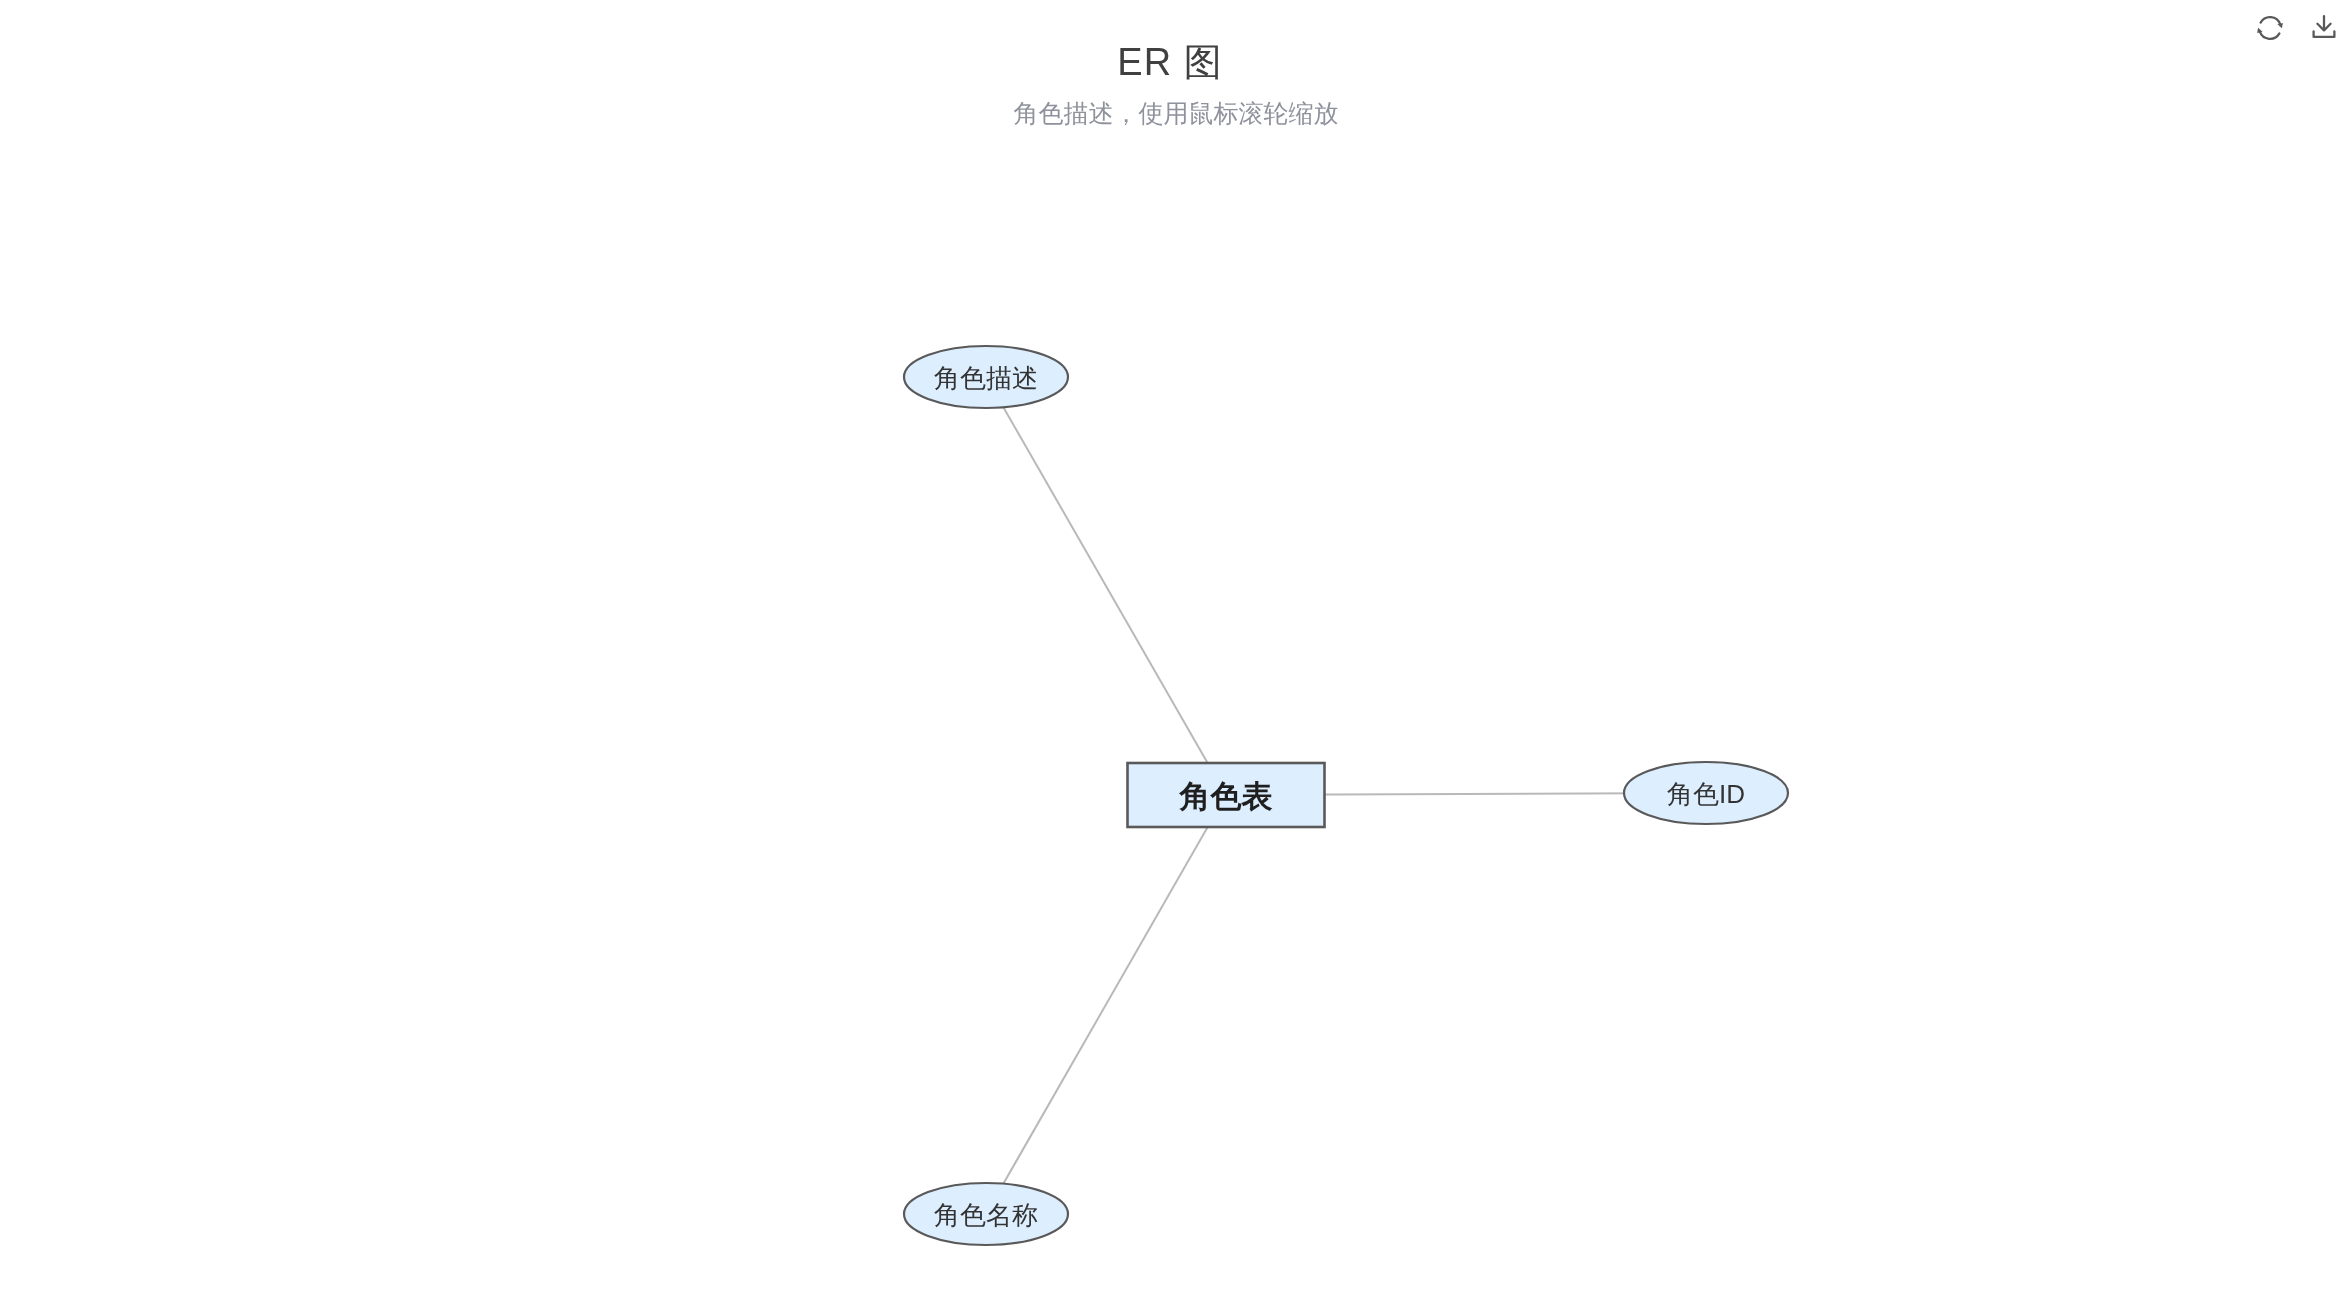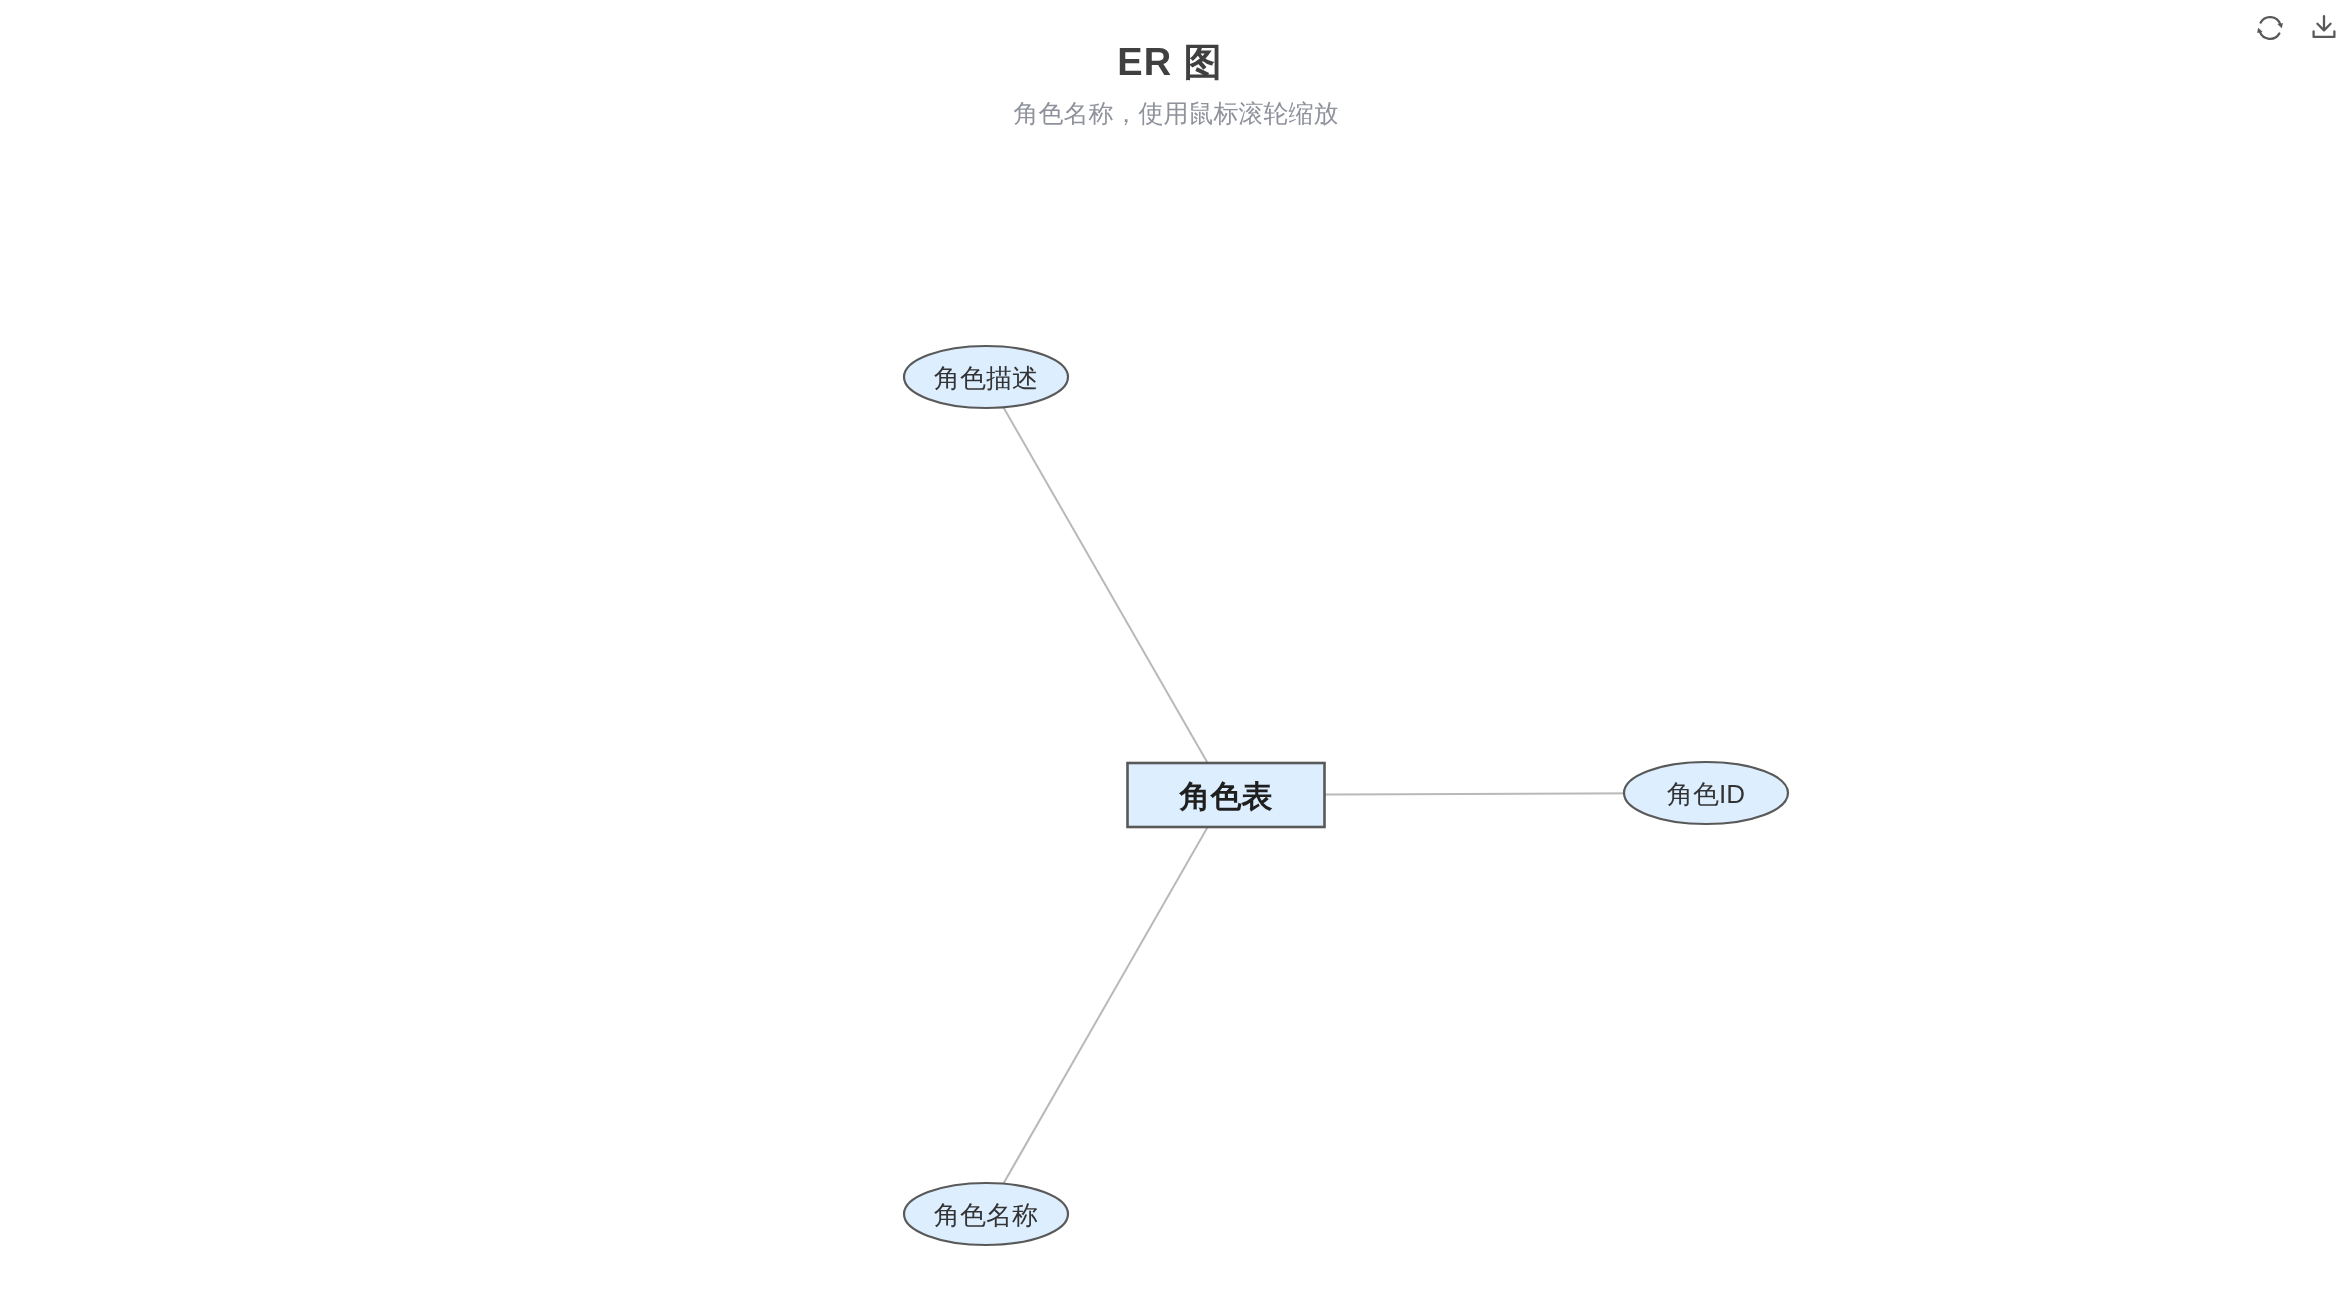--- a/index.html
+++ b/index.html
@@ -13,21 +13,21 @@
   .header {
     position: absolute;
     left: 0; right: 0; top: 0;
     text-align: center;
     pointer-events: none;
   }
   .page-title {
     position: absolute;
     left: 0; right: 12px; top: 40px;
     font-size: 38px;
-    font-weight: bold;
+    font-weight: normal;
     color: #404040;
     line-height: 44px;
     letter-spacing: 1px;
     text-align: center;
   }
   .page-subtitle {
     position: absolute;
     left: 0; right: 0; top: 97px;
     font-size: 25px;
     color: #8f929c;
@@ -82,21 +82,21 @@
       <text x="986" y="1215" text-anchor="middle" dominant-baseline="central" fill="#333333" font-size="26">角色名称</text>
     </g>
     <g>
       <rect x="1127.5" y="763" width="197" height="64" fill="#ddeeff" stroke="#595959" stroke-width="2.6"></rect>
       <text x="1226" y="796" text-anchor="middle" dominant-baseline="central" fill="#1f1f1f" font-size="31" font-weight="bold">角色表</text>
     </g>
   </svg>
 
 <div class="header">
   <div class="page-title">ER 图</div>
-  <div class="page-subtitle">角色名称，使用鼠标滚轮缩放</div>
+  <div class="page-subtitle">角色描述，使用鼠标滚轮缩放</div>
 </div>
 
 <div class="toolbar">
   <button class="icon-btn" title="">
     <span>
       <svg width="34" height="34" viewBox="0 0 36 36" fill="none" stroke="#595959" stroke-width="2.4" stroke-linecap="round">
         <path d="M 8.04 12.25 A 11.5 11.5 0 0 1 28.8 14.07"></path>
         <path d="M 27.96 23.75 A 11.5 11.5 0 0 1 7.2 21.93"></path>
         <polygon points="30.6,18.2 31.6,12.6 25.9,13.9" fill="#595959" stroke="none"></polygon>
         <polygon points="5.4,17.8 4.4,23.4 10.1,22.1" fill="#595959" stroke="none"></polygon>

